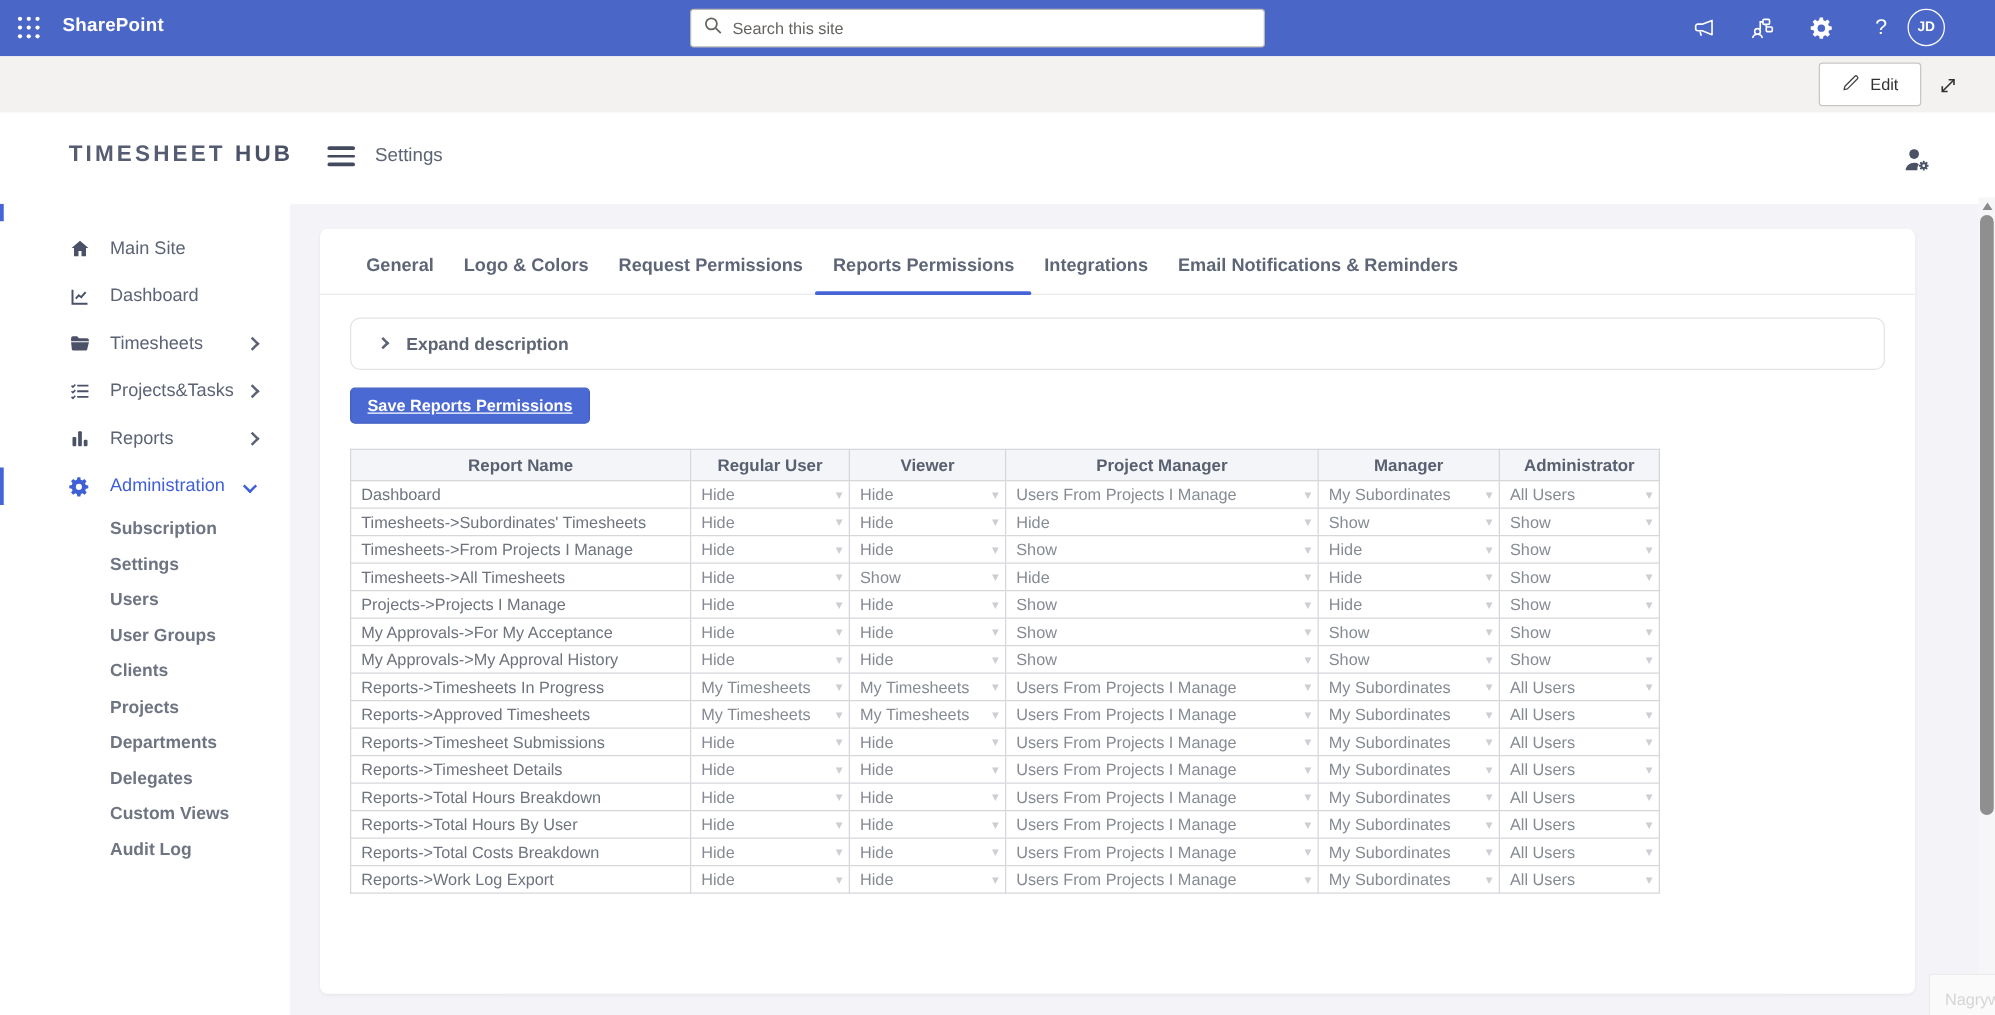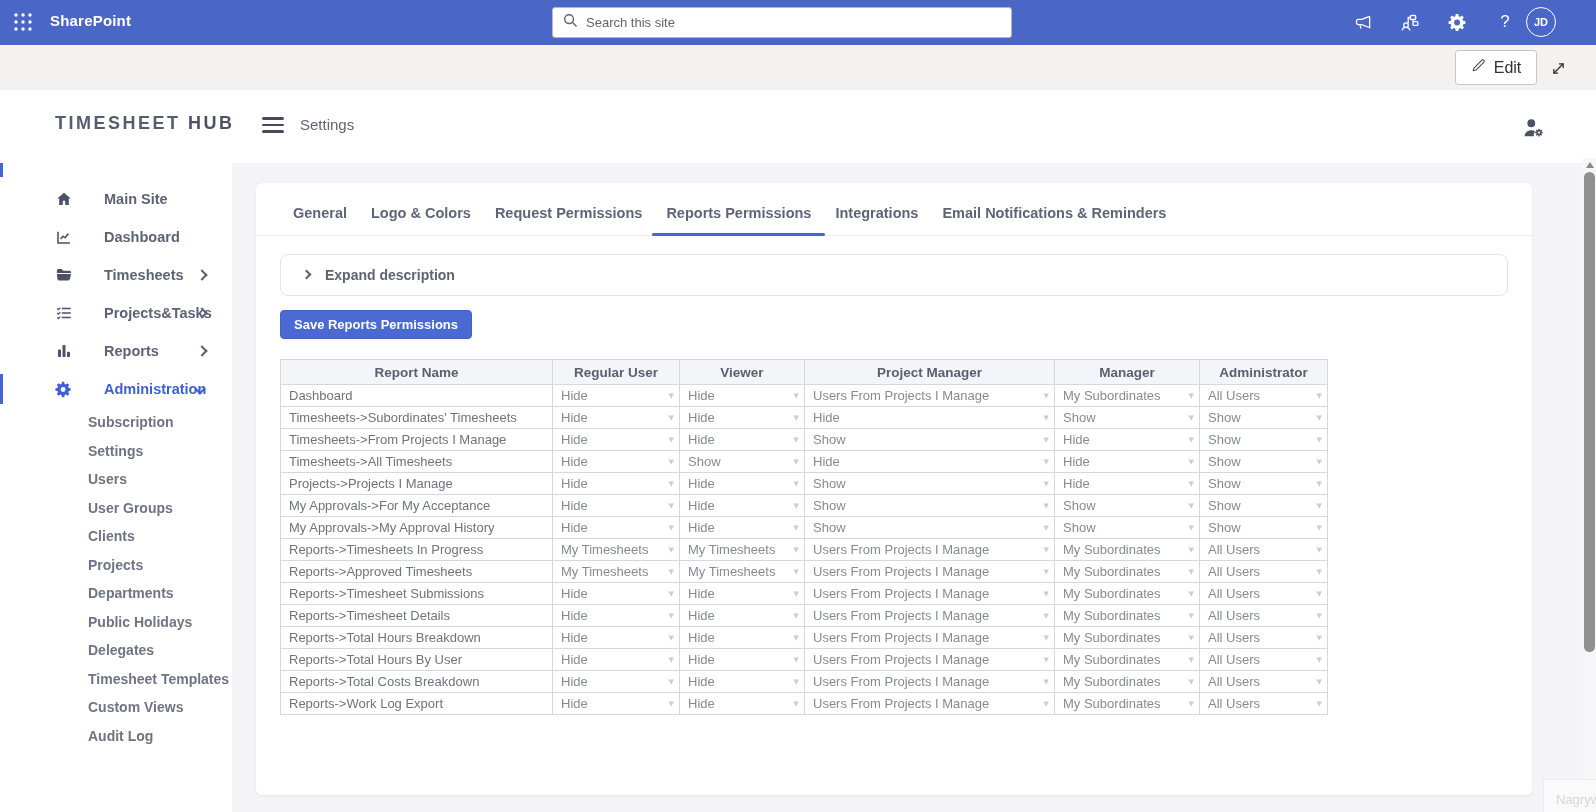--- a/index.html
+++ b/index.html
@@ -15,58 +15,58 @@
   .waffle { position:absolute; left:12px; top:11px; width:24px; height:24px; cursor:pointer; }
   .sp-name { position:absolute; left:50px; top:12px; font-size:15px; font-weight:700; letter-spacing:.2px; }
   .sp-search { position:absolute; left:508px; top:7px; width:460px; height:31px; background:#fff; border:1px solid #b9b7b5; border-radius:3px; display:flex; align-items:center; padding:0 10px; gap:8px;margin-left:44px; }
   .sp-search input { border:none; outline:none; flex:1; font-size:13px; color:#444; font-family:"Liberation Sans",sans-serif; background:transparent; }
   .sp-search input::placeholder { color:#666461; }
   .sp-ic { position:absolute; top:11px; width:22px; height:22px; display:flex; align-items:center; justify-content:center; cursor:pointer; }
   .sp-avatar { position:absolute; left:1526px; top:7px; width:30px; height:30px; border:1.4px solid #fff; border-radius:50%; display:flex; align-items:center; justify-content:center; font-size:11px; font-weight:700; cursor:pointer; }
 
   
   .cmdbar { position:absolute; left:0; top:45px; width:1596px; height:45px; background:#f3f2f1; }
-  .edit-btn { position:absolute; left:1455px; top:5px; width:82px; height:35px; background:#fff; border:1px solid #c8c6c4; border-radius:3px; display:flex; align-items:center; justify-content:center; gap:8px; font-size:16px; color:#323130; cursor:pointer; }
+  .edit-btn { position:absolute; left:1455px; top:5px; width:82px; height:35px; background:#fff; border:1px solid #c8c6c4; border-radius:3px; display:flex; align-items:center; justify-content:center; gap:8px; font-size:13px; color:#323130; cursor:pointer; }
   .expand-ic { position:absolute; left:1547px; top:12px; width:22px; height:22px; cursor:pointer; display:flex; align-items:center; justify-content:center; }
 
   
   .apphdr { position:absolute; left:0; top:90px; width:1596px; height:73px; background:#fff; }
   .logo { position:absolute; left:55px; top:23px; font-size:18px; letter-spacing:2.5px; color:#565d72; font-weight:600; }
   .logo b { font-weight:800; color:#4b5268; }
   .burger { position:absolute; left:262px; top:24px; width:22px; height:22px; cursor:pointer; display:flex; flex-direction:column; justify-content:center; gap:4px; }
   .burger span { display:block; height:2.6px; background:#434a5e; border-radius:2px; }
   .page-title { position:absolute; left:300px; top:26px; font-size:15px; color:#5d6474; }
   .usergear { position:absolute; left:1521px; top:115px; width:26px; height:26px; cursor:pointer; }
 
   
   .sidebar { position:absolute; left:0; top:163px; width:232px; height:649px; background:#fff; overflow:hidden; }
   .side-stub { position:absolute; left:0; top:0; width:3px; height:14px; background:#4464d8; }
   .nav { padding-top:17px; }
   .nav-item { position:relative; height:38px; display:flex; align-items:center; padding-left:55px; cursor:pointer; }
   .nav-ic { position:absolute; left:54px; width:19px; height:19px; display:flex; align-items:center; justify-content:center; }
-  .nav-label { margin-left:49px; font-size:14.5px; font-weight:700; color:#5c6375; }
+  .nav-label { margin-left:33px; font-size:14.5px; font-weight:400; color:#5c6375; }
   .nav-chev { position:absolute; right:26px; width:8px; height:8px; border-right:2px solid #5c6375; border-bottom:2px solid #5c6375; transform:rotate(-45deg); }
   .nav-item.active .nav-label { color:#3e5fd5; }
   .nav-item.active::before { content:""; position:absolute; left:0; top:4px; bottom:4px; width:3px; background:#4464d8; }
   .nav-item.active .nav-chev { border-color:#3e5fd5; transform:rotate(45deg); right:28px; }
   .subnav { }
   .subnav-item { height:28.5px; display:flex; align-items:center; padding-left:88px; font-size:14px; color:#6e7482; cursor:pointer;font-weight:bold; }
 
   
   .card { position:absolute; left:256px; top:183px; width:1276px; height:612px; background:#fff; border-radius:6px; box-shadow:0 1px 3px rgba(40,40,60,.07); }
   .tabs-wrap { border-bottom:1px solid #ebebee; padding:22px 24px 0 37px; }
   .tabs { display:flex; gap:24px;text-align:center; }
   .tab { position:relative; padding-bottom:14px; font-size:14.5px; font-weight:600; color:#5e6577; cursor:pointer; white-space:nowrap; }
   .tab.active::after { content:""; position:absolute; left:-14px; right:-14px; bottom:-1px; height:3px; background:#4464d8; border-radius:2px; }
 
   .desc-panel { margin:18px 24px 0; height:42px; border:1px solid #e3e4e8; border-radius:8px; display:flex; align-items:center; padding:0 22px; gap:15px; cursor:pointer; }
   .desc-chev { width:7px; height:7px; border-right:2px solid #5d6474; border-bottom:2px solid #5d6474; transform:rotate(-45deg); margin-top:-1px; }
   .desc-label { font-size:14px; font-weight:700; color:#5d6474; }
 
-  .save-btn { margin:14px 0 0 24px; display:inline-flex; align-items:center; height:29px; padding:0 13px; background:#4a69d2; border:1px solid #4360c4; color:#fff; font-size:13px; font-weight:600; border-radius:4px; cursor:pointer; font-family:"Liberation Sans",sans-serif; }
+  .save-btn { margin:14px 0 0 24px; display:inline-flex; align-items:center; height:29px; padding:0 13px; background:#4a69d2; border:1px solid #4360c4; color:#fff; font-size:13px; font-weight:600; border-radius:4px; cursor:pointer; font-family:"Liberation Sans",sans-serif;text-decoration:underline; }
 
   
   table.perm { margin:20px 0 0 24px; border-collapse:collapse; table-layout:fixed; }
   .perm th { background:#f4f5f8; border:1px solid #d5d7db; height:25px; font-size:13.5px; font-weight:700; color:#596070; text-align:center; padding:0 6px; }
   .perm td { border:1px solid #d5d7db; height:22px; font-size:13px; color:#868b93; padding:0 8px; position:relative; white-space:nowrap; overflow:hidden; }
   .perm td.name-cell { color:#6e737e; }
   .perm td.dd-cell { cursor:pointer; padding-right:18px; }
   .dd-arrow { position:absolute; right:5px; top:50%; transform:translateY(-50%); font-size:7px; color:#ccced3; font-family:"DejaVu Sans",sans-serif; }
 
   
@@ -253,25 +253,23 @@
           <div class="subnav-item">Users</div>
 
           <div class="subnav-item">User Groups</div>
 
           <div class="subnav-item">Clients</div>
 
           <div class="subnav-item">Projects</div>
 
           <div class="subnav-item">Departments</div>
 
-          <div class="subnav-item">Public Holidays</div>
 
           <div class="subnav-item">Delegates</div>
 
-          <div class="subnav-item">Timesheet Templates</div>
 
 
           <div class="subnav-item">Custom Views</div>
 
           <div class="subnav-item">Audit Log</div>
         </div>
     </div>
   </div>
 
   <div class="card">

